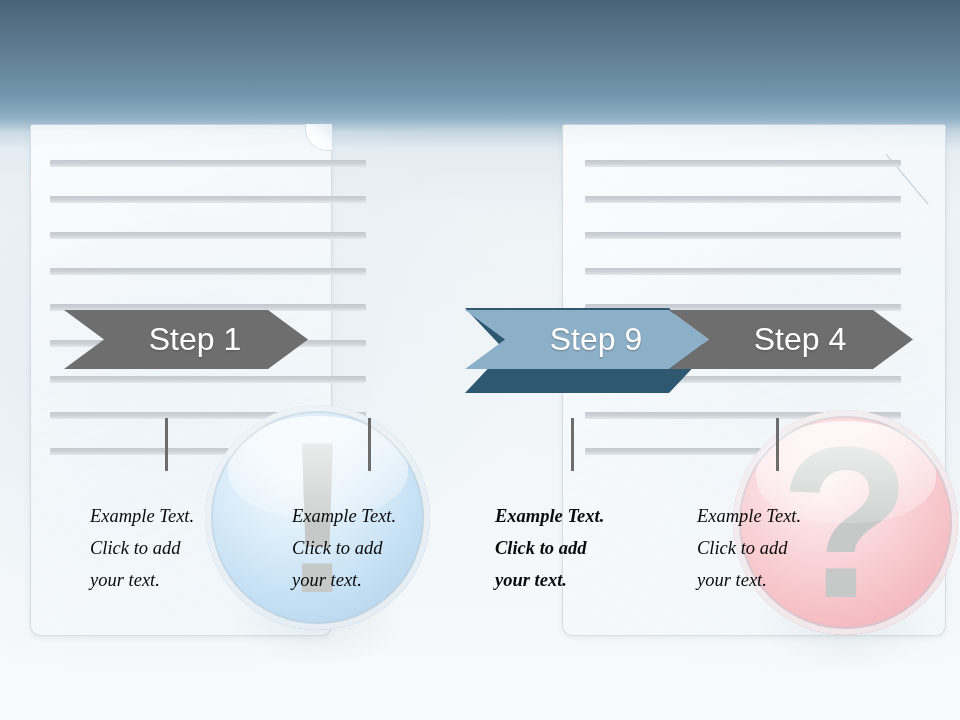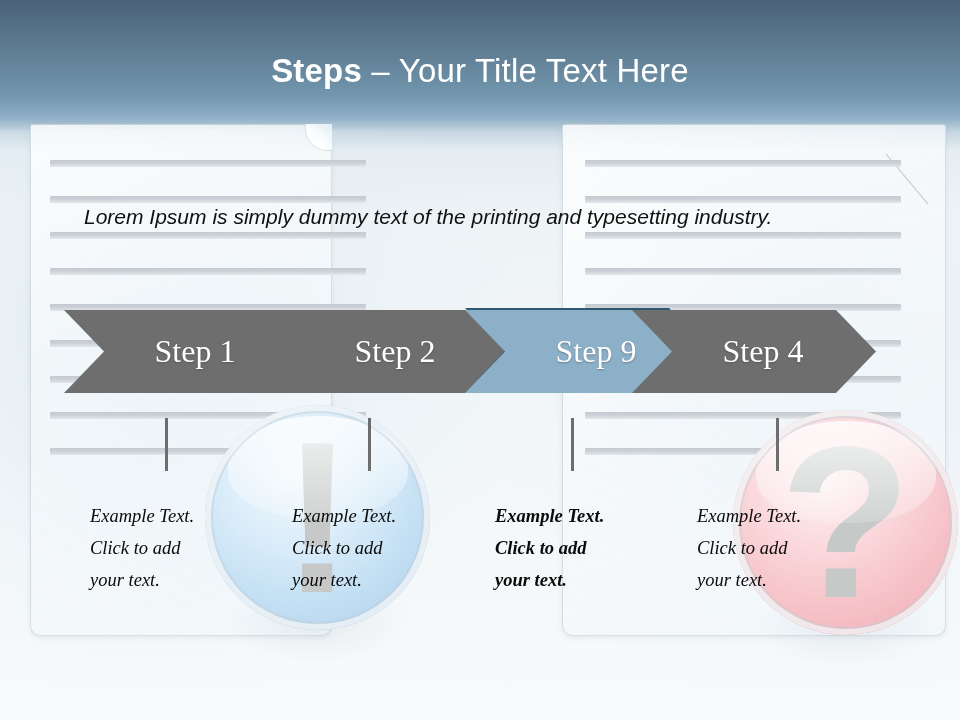--- a/index.html
+++ b/index.html
@@ -184,49 +184,48 @@
 
   
   .chev-row {
     position: absolute;
     left: 0; top: 310px;
     width: 960px; height: 82px;
   }
   .chev {
     position: absolute;
     top: 0;
-    height: 83px;
+    height: 59px;
     display: flex;
     align-items: center;
     justify-content: center;
     clip-path: polygon(0 0, calc(100% - 40px) 0, 100% 50%, calc(100% - 40px) 100%, 0 100%, 40px 50%);
     color: #ffffff;
     font-size: 32px;
     padding-left: 18px;
     box-sizing: border-box;
     text-shadow: 0 1px 2px rgba(60,60,60,.45);
-    font-family: Liberation Serif, serif;
   }
   .chev-gray {
     background: #6e6e6e;
   }
   .chev-blue {
     background: #8db0c9;
   }
   .chev-blue-border {
     position: absolute;
     top: -2px;
     height: 85px;
     background: #2e5770;
     clip-path: polygon(0 0, calc(100% - 40px) 0, 100% 50%, calc(100% - 40px) 100%, 0 100%, 40px 50%);
   }
   .chev-c1 { left: 64px;  width: 244px; }
   .chev-c2 { left: 264px; width: 244px; }
   .chev-c3 { left: 465px; width: 244px; }
-  .chev-c4 { left: 632px; width: 244px; align-items: center; }
+  .chev-c4 { left: 669px; width: 244px; align-items: center; }
 
   
   .tick {
     position: absolute;
     width: 3px;
     height: 53px;
     background: #6d6d6d;
     top: 418px;
   }
 
@@ -275,46 +274,39 @@
   <div class="rule" style="left:585px; top:160px; width:316px;"></div>
   <div class="rule" style="left:585px; top:196px; width:316px;"></div>
   <div class="rule" style="left:585px; top:232px; width:316px;"></div>
   <div class="rule" style="left:585px; top:268px; width:316px;"></div>
   <div class="rule" style="left:585px; top:304px; width:316px;"></div>
   <div class="rule" style="left:585px; top:340px; width:316px;"></div>
   <div class="rule" style="left:585px; top:376px; width:316px;"></div>
   <div class="rule" style="left:585px; top:412px; width:316px;"></div>
   <div class="rule" style="left:585px; top:448px; width:316px;"></div>
 
-  <div class="title">
-    <span class="t-bold">Steps</span><span class="t-rest"> – Your Title Text Here</span>
-  </div>
-
-  <div class="body-text">Lorem Ipsum is simply dummy text of the printing and typesetting industry.</div>
+
 
   <div class="circle-shadow" style="left:228px; top:575px; width:180px; height:90px;"></div>
   <div class="glass-circle circle-blue">
     <div class="glyph">!</div>
     <div class="gloss"></div>
     <div class="ring"></div>
   </div>
 
   <div class="circle-shadow" style="left:756px; top:580px; width:180px; height:90px;"></div>
   <div class="glass-circle circle-red">
     <div class="glyph">?</div>
     <div class="gloss"></div>
     <div class="ring"></div>
   </div>
 
   <div class="chev-row">
     <div class="chev chev-gray chev-c1">
       <span>Step 1</span>
-    </div>
-    <div class="chev chev-gray chev-c2">
-      <span>Step 2</span>
     </div>
     <div class="chev-blue-border chev-c3"></div>
     <div class="chev chev-blue chev-c3">
       <span>Step 9</span>
     </div>
     <div class="chev chev-gray chev-c4">
       <span>Step 4</span>
     </div>
   </div>
 

